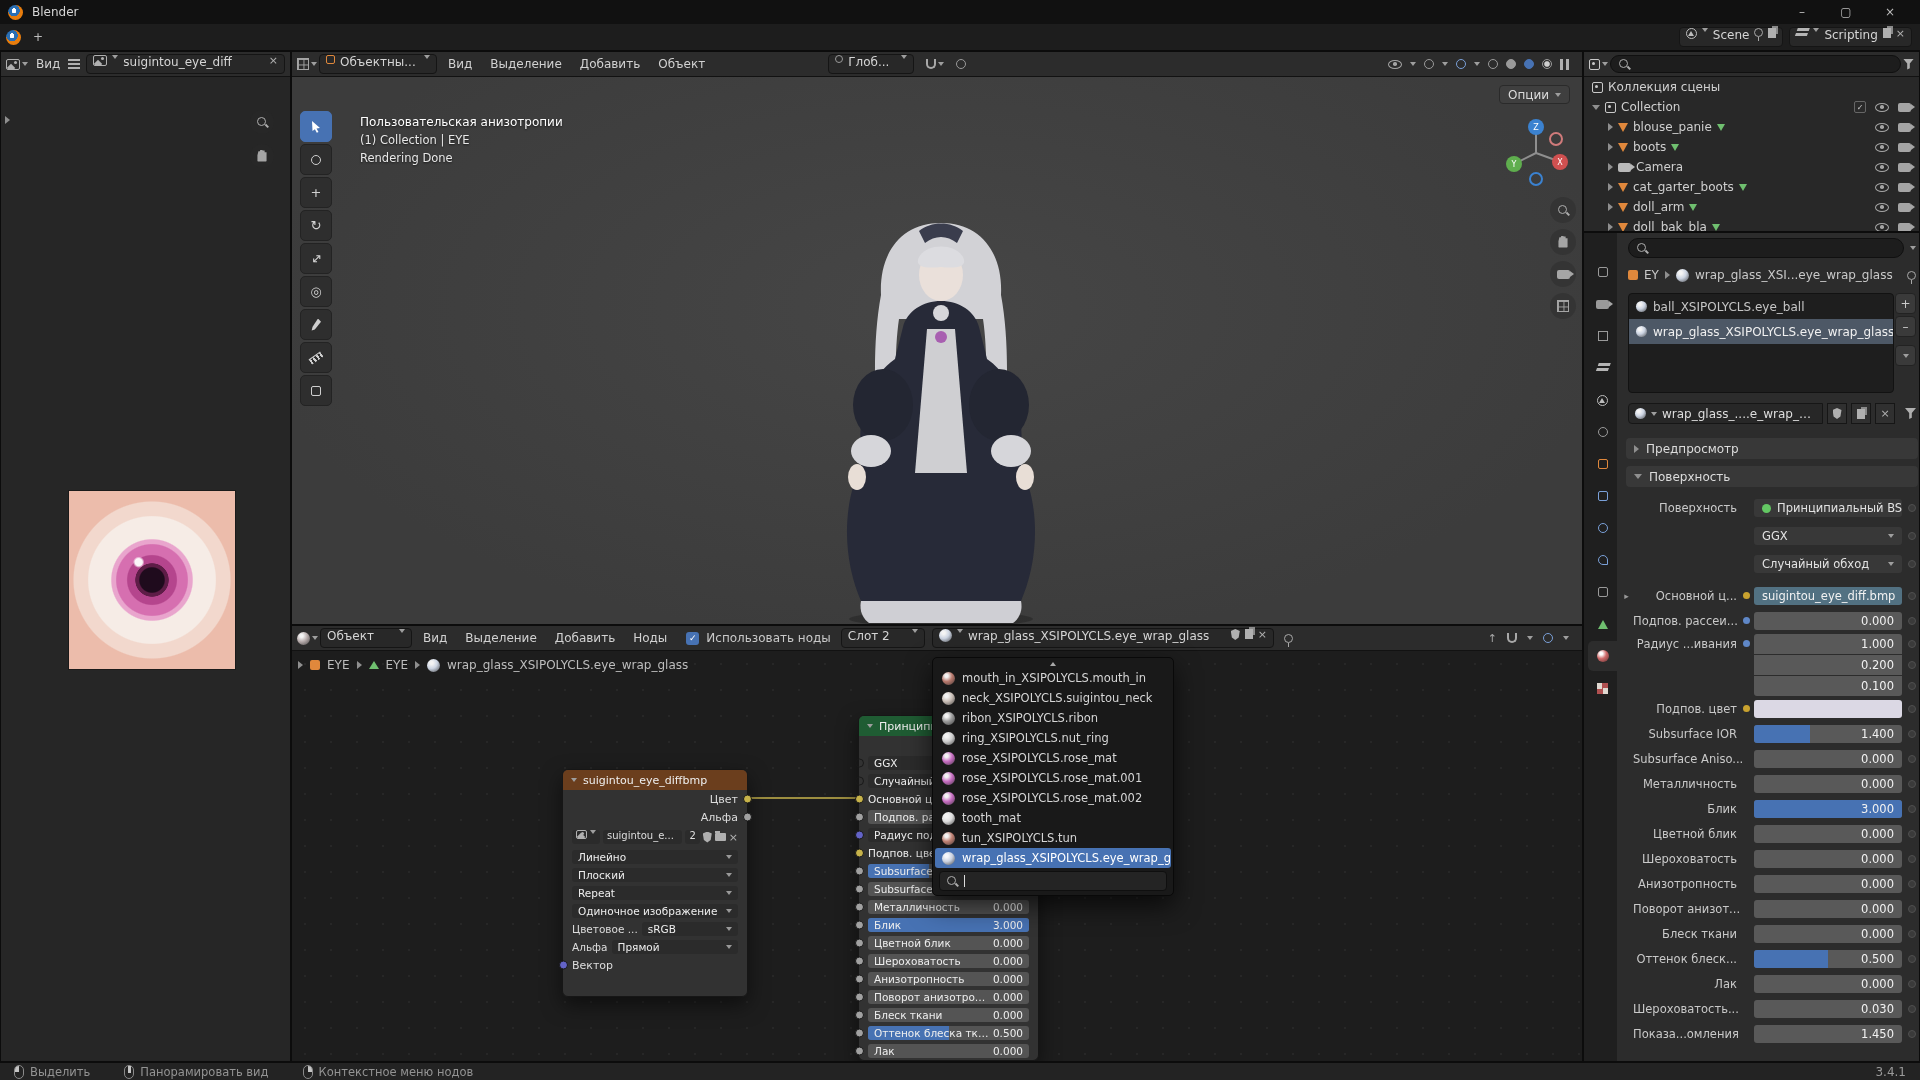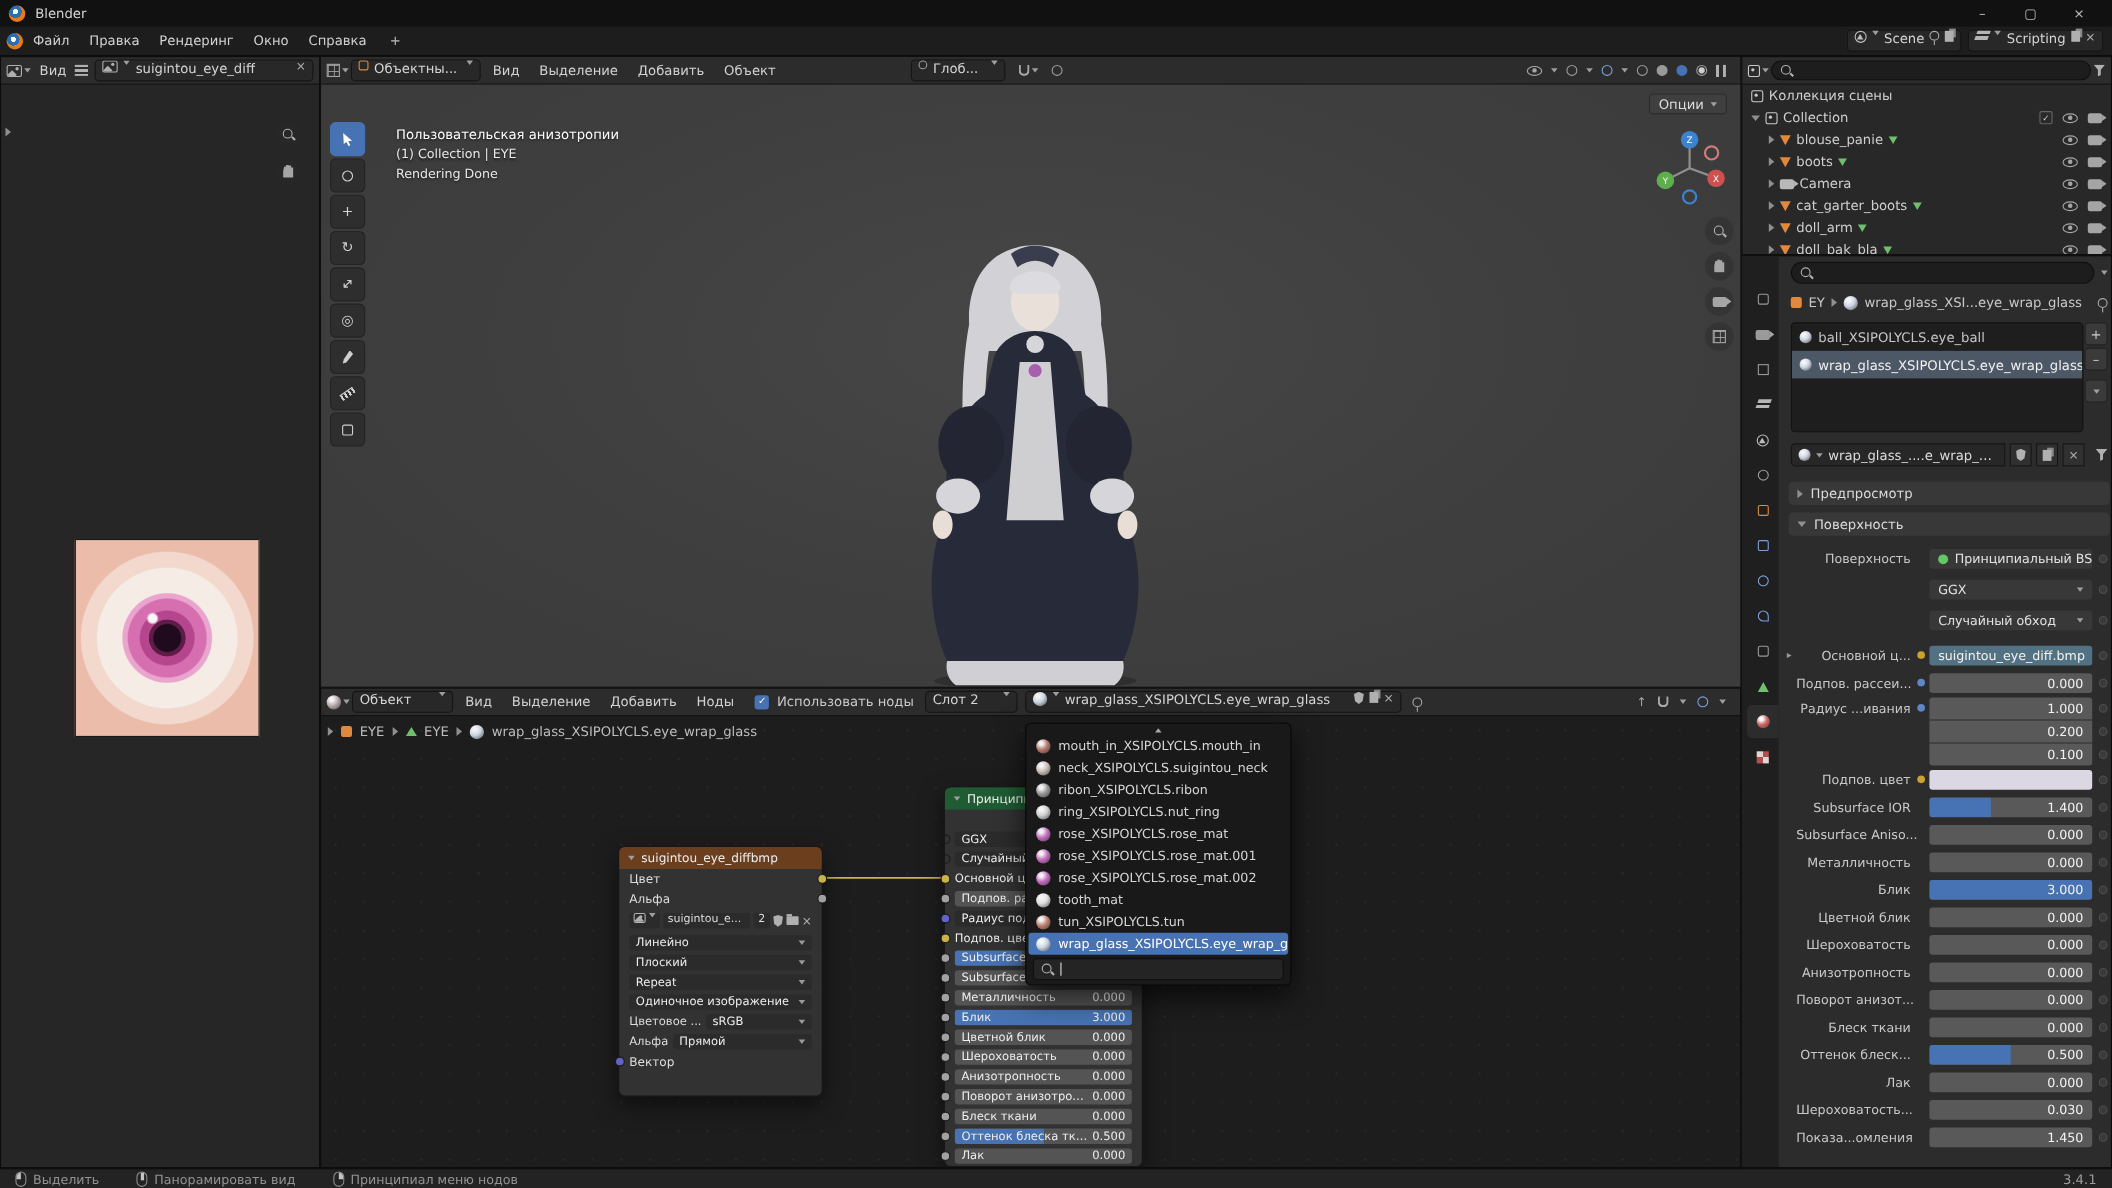--- a/index.html
+++ b/index.html
@@ -93,21 +93,21 @@
   
   #shader{left:291px;top:625px;width:1292px;height:437px;background:#1d1d1d}
   #sh-canvas{position:absolute;left:0;top:25px;right:0;bottom:0;background-image:radial-gradient(#272727 1px,transparent 1.3px);background-size:26px 26px}
   .crumbs{position:absolute;left:6px;top:32px;display:flex;align-items:center;gap:7px;color:#bdbdbd;z-index:4;font-size:12px}
   .wires{position:absolute;left:0;top:0;width:1292px;height:437px;z-index:1;pointer-events:none}
   .node{position:absolute;background:rgba(51,51,51,.97);border:1px solid #161616;border-radius:6px;box-shadow:0 8px 20px rgba(0,0,0,.5);z-index:2}
   .node-hd{height:20px;display:flex;align-items:center;gap:6px;padding:0 8px;border-radius:5px 5px 0 0;font-size:11px;color:#eee;white-space:nowrap;overflow:hidden}
   .node.tex .node-hd{background:#6b3e1d}
   .node.bsdf .node-hd{background:#1f5c33}
   .nrow{position:relative;display:flex;align-items:center;height:18px;padding:0 9px;font-size:11px;color:#ddd}
-  .nrow.out{}
+  .nrow.out{justify-content:flex-end}
   .nrow.tall{height:22px}
   .nsock{position:absolute;width:9px;height:9px;border-radius:50%;border:1px solid #191919;top:50%;transform:translateY(-50%);flex:none}
   .nsock.in{left:-4.5px}.nsock.out{right:-4.5px}
   .nwidget{position:relative;display:flex;align-items:center;gap:4px;padding:0 6px;overflow:hidden;border-radius:3px;background:#545454;flex:1;height:14px;font-size:10.5px;color:#eee;white-space:nowrap}
   .nfill{position:absolute;left:0;top:0;bottom:0;width:0;background:#4772b3}
   .nlabel{position:relative;overflow:hidden;text-overflow:ellipsis}
   .nvalue{position:relative;margin-left:auto}
   .nwidget.dd{background:#2b2b2b}
   .nwidget.dd::after{content:"";margin-left:auto;border-left:3px solid transparent;border-right:3px solid transparent;border-top:4px solid #999}
   .nwidget.plain,.nwidget.swatch{background:transparent;padding:0}
@@ -193,28 +193,20 @@
   <span class="wt">Blender</span>
   <div class="wctl">
     <span>–</span>
     <span>▢</span>
     <span>×</span>
   </div>
 </div>
 
 <div id="menubar">
   <span class="blogo"></span>
-  <div class="row">
-
-  <div class="hbtn">Файл</div>
-      <div class="hbtn">Правка</div>
-      <div class="hbtn">Рендеринг</div>
-      <div class="hbtn">Окно</div>
-      <div class="hbtn">Справка</div>
-    </div>
   <div class="tab">+</div>
   <div class="topsel">
     <div class="idwidget">
       <span class="i-scene"></span>
       <span class="car"></span>
       <span>Scene</span>
       <span class="i-pin"></span>
       <span class="i-copy"></span>
     </div>
     <div class="idwidget">
@@ -1181,17 +1173,17 @@
         <span>Выделить</span>
       </div>
 
       <div class="hint">
         <span class="mouse m"></span>
         <span>Панорамировать вид</span>
       </div>
 
       <div class="hint">
         <span class="mouse r"></span>
-        <span>Принципиал меню нодов</span>
+        <span>Контекстное меню нодов</span>
       </div>
     </div>
   <span class="ver">3.4.1</span>
 </div>
 
 </body></html>

